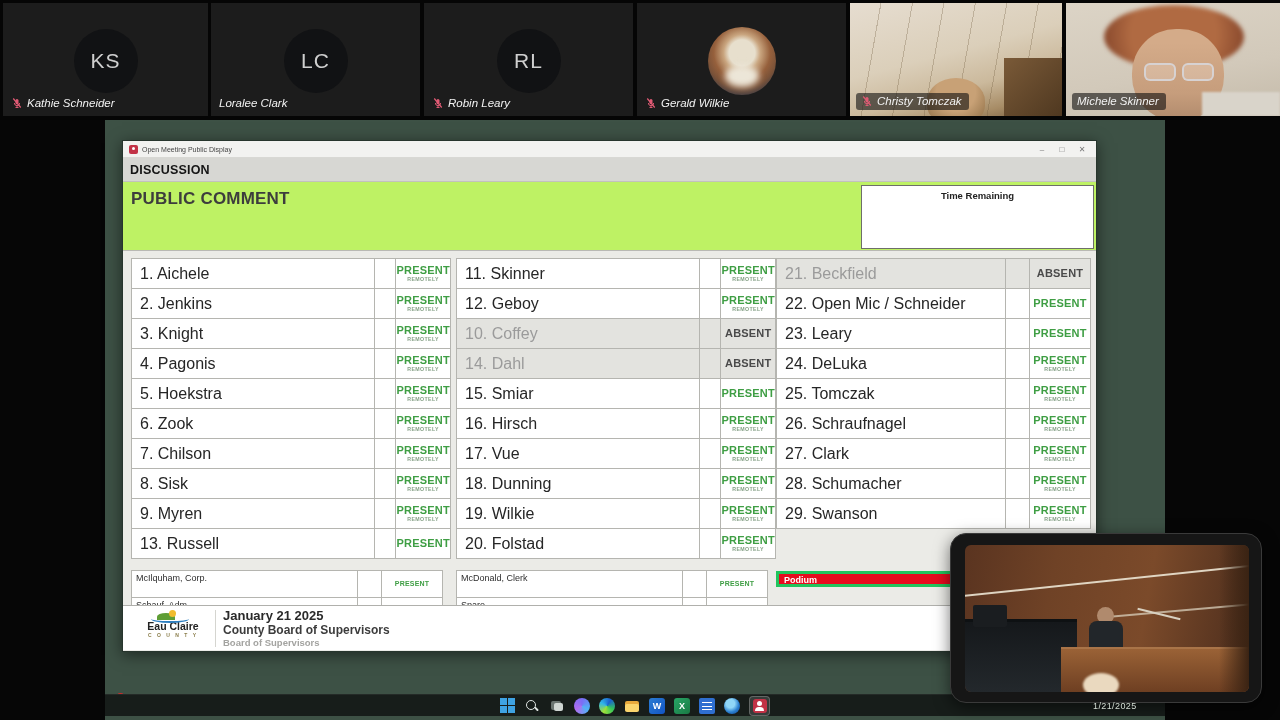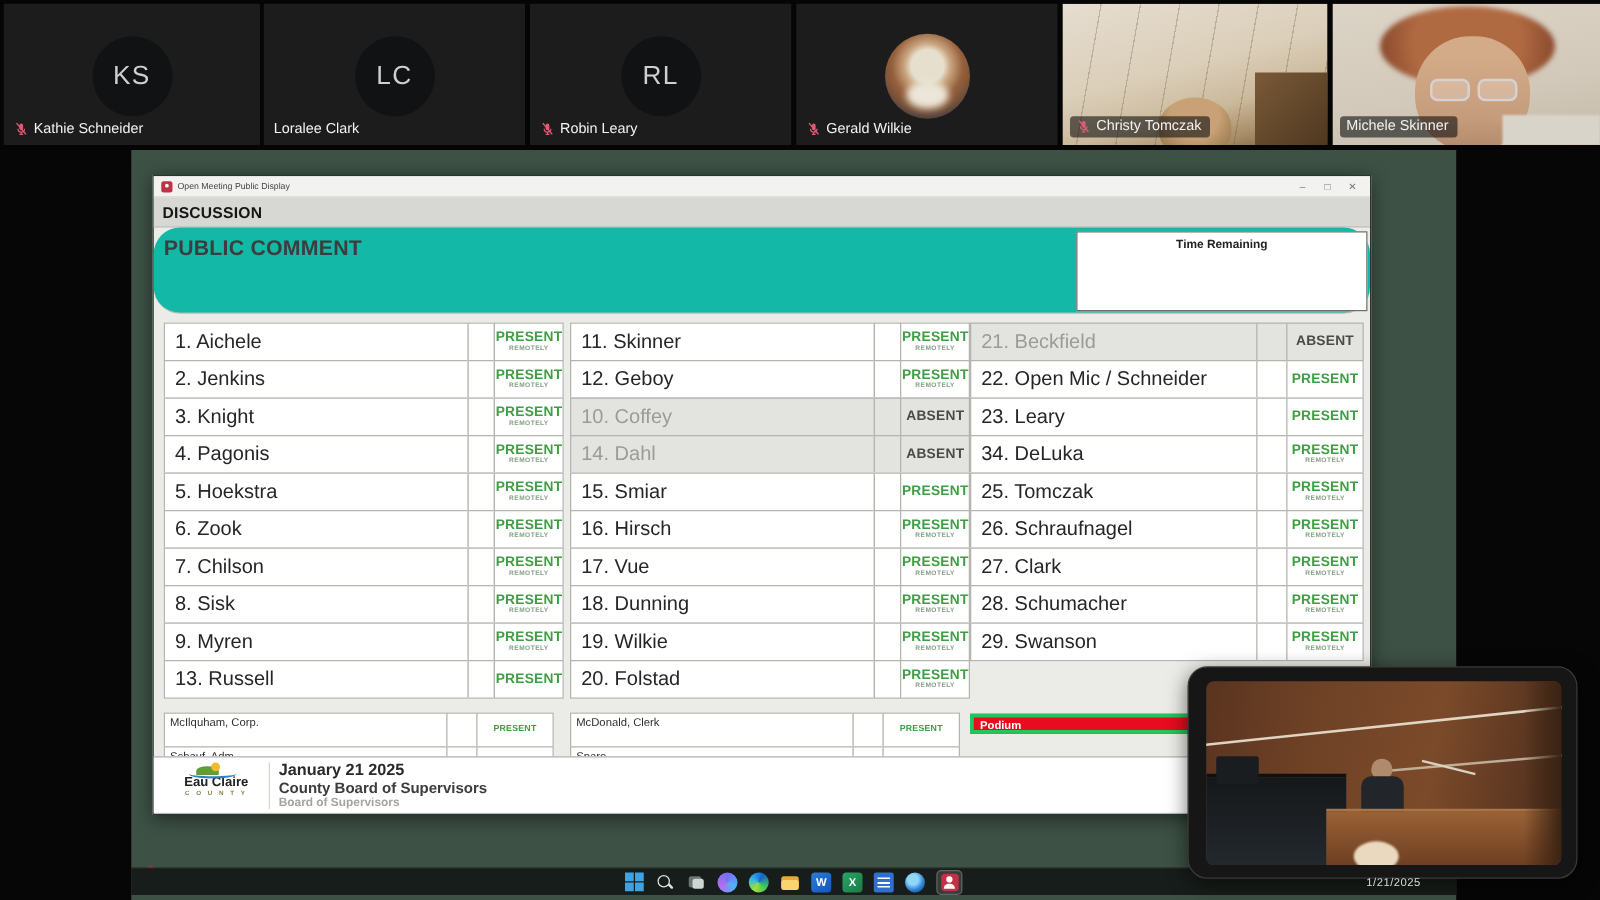--- a/index.html
+++ b/index.html
@@ -7,21 +7,21 @@
   body { font-family:"Liberation Sans", sans-serif; }
   #stage { position:relative; width:1280px; height:720px; background:#060606; overflow:hidden; }
 
   
   .gallery { position:absolute; left:0; top:0; width:1280px; height:120px; background:#050505; }
   .tile { position:absolute; top:3px; height:113px; background:#1c1c1c; overflow:hidden; }
   .tile .avatar-circle { position:absolute; left:50%; top:26px; transform:translateX(-50%);
         width:64px; height:64px; border-radius:50%; background:#111214; display:flex; align-items:center; justify-content:center; }
   .tile .initials { color:#cfcfcf; font-size:21px; letter-spacing:1px; }
   .name-tag { position:absolute; left:8px; bottom:7px; display:flex; align-items:center; gap:4px;
-        color:#f2f2f2; font-size:11.5px; white-space:nowrap; }
+        color:#f2f2f2; font-size:11.5px; white-space:nowrap;font-style:italic; }
   .name-tag.pill { background:rgba(15,15,15,0.6); padding:2px 7px 3px 5px; border-radius:3px; left:6px; bottom:6px; }
   .mic-muted { width:12px; height:12px; flex:0 0 auto; }
 
   
   .gerald-photo { position:absolute; left:50%; top:24px; transform:translateX(-50%); width:68px; height:68px; border-radius:50%;
         background:radial-gradient(circle at 50% 38%, #e7dfcd 0 24%, #c9a57f 34%, #96603c 52%, #7a5238 66%, #333947 85%, #272d3a 100%); overflow:hidden; }
   .gerald-photo .beard { position:absolute; left:50%; top:56%; transform:translateX(-50%); width:34px; height:22px;
         background:#ece6d8; border-radius:50%; filter:blur(3px); }
   .vid-christy { position:absolute; inset:0;
         background:linear-gradient(165deg,#e6ddd0 0%,#dbcfba 45%,#cbb99c 68%,#a78c66 85%,#6f5538 100%); }
@@ -46,21 +46,21 @@
   .win { position:absolute; left:17px; top:20px; width:975px; height:512px; background:#ebebe7;
         border:1px solid #27352d; box-shadow:0 3px 14px rgba(0,0,0,.5); }
   .titlebar { position:absolute; left:0; top:0; width:100%; height:17px; background:#f2f2f0; border-bottom:1px solid #d8d8d4;
         display:flex; align-items:center; padding:0 6px; gap:4px; }
   .app-ico { width:9px; height:9px; background:#c23246; border-radius:2px; position:relative; flex:0 0 auto; }
   .app-ico::after { content:""; position:absolute; left:3px; top:2px; width:3px; height:3px; border-radius:50%; background:#fff; }
   .win-title { font-size:7px; color:#444; flex:1 1 auto; }
   .win-btn { width:16px; text-align:center; font-size:8px; color:#777; line-height:15px; }
   .discussion { position:absolute; left:0; top:17px; width:100%; height:24px; background:#d7d7d3; border-bottom:1px solid #c2c2bd;
         display:flex; align-items:center; padding-left:7px; font-size:12.5px; font-weight:bold; color:#151515; letter-spacing:.2px; }
-  .item-band { position:absolute; left:0; top:41px; width:100%; height:69px; background:#14b8a6; border-bottom:1px solid #b9b9b4;border-radius:21px; }
+  .item-band { position:absolute; left:0; top:41px; width:100%; height:69px; background:#bef264; border-bottom:1px solid #b9b9b4; }
   .item-title { position:absolute; left:8px; top:7px; font-size:17px; font-weight:bold; color:#3d3d3d; letter-spacing:.2px; }
   .time-box { position:absolute; right:2px; top:3px; width:233px; height:64px; background:#fff; border:1px solid #6e6e6a; text-align:center; }
   .time-label { font-size:9.5px; font-weight:bold; color:#222; margin-top:4px; }
   .time-value { font-size:35px; font-weight:bold; color:#0a0a0a; line-height:38px; letter-spacing:1px; }
 
   
   .roll-col { position:absolute; width:320px; }
   .col1 { left:8px;  top:118px; }
   .col2 { left:333px; top:118px; }
   .col3 { left:653px; top:118px; }
@@ -478,21 +478,21 @@
           <div class="row">
             <div class="cell name">23. Leary</div>
             <div class="cell mid"></div>
             <div class="cell status">
               <span class="st">PRESENT</span>
 
             </div>
           </div>
 
           <div class="row">
-            <div class="cell name">34. DeLuka</div>
+            <div class="cell name">24. DeLuka</div>
             <div class="cell mid"></div>
             <div class="cell status">
               <span class="st">PRESENT</span>
               <span class="mode">REMOTELY</span>
             </div>
           </div>
 
           <div class="row">
             <div class="cell name">25. Tomczak</div>
             <div class="cell mid"></div>

